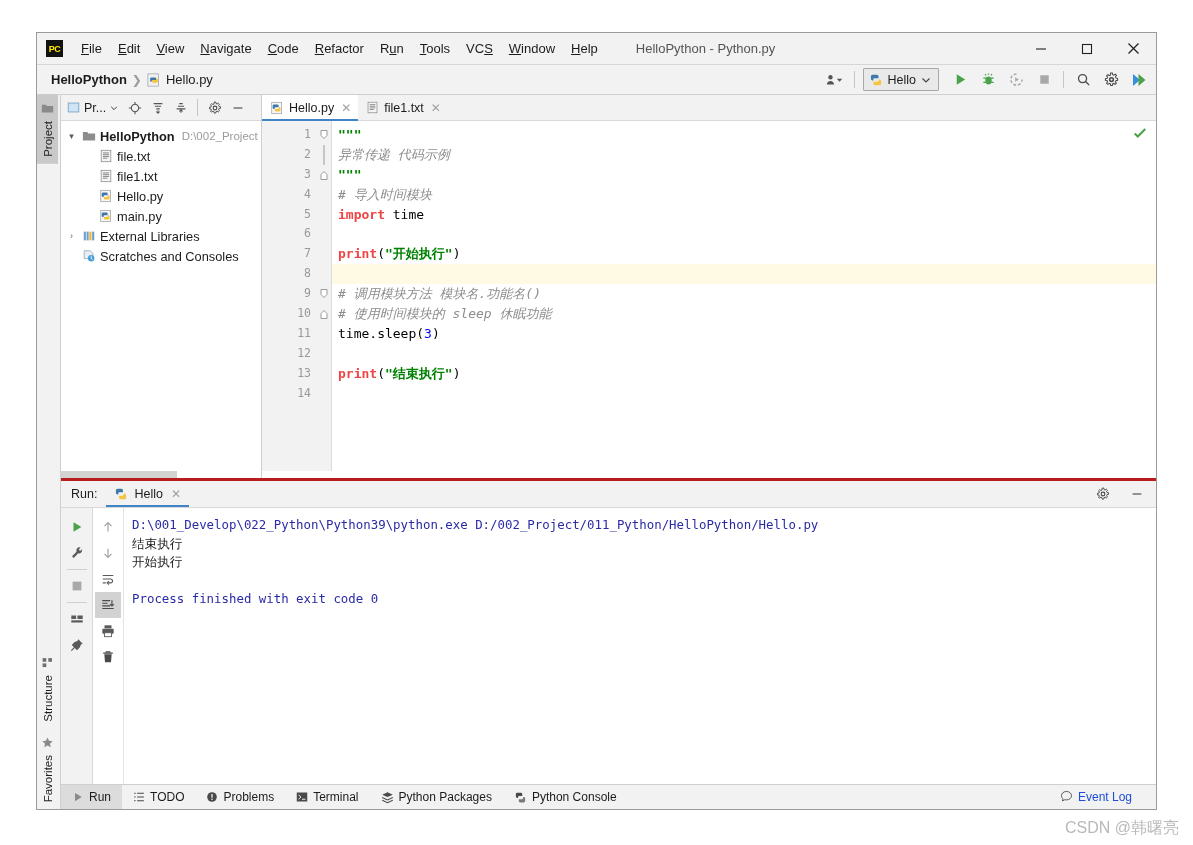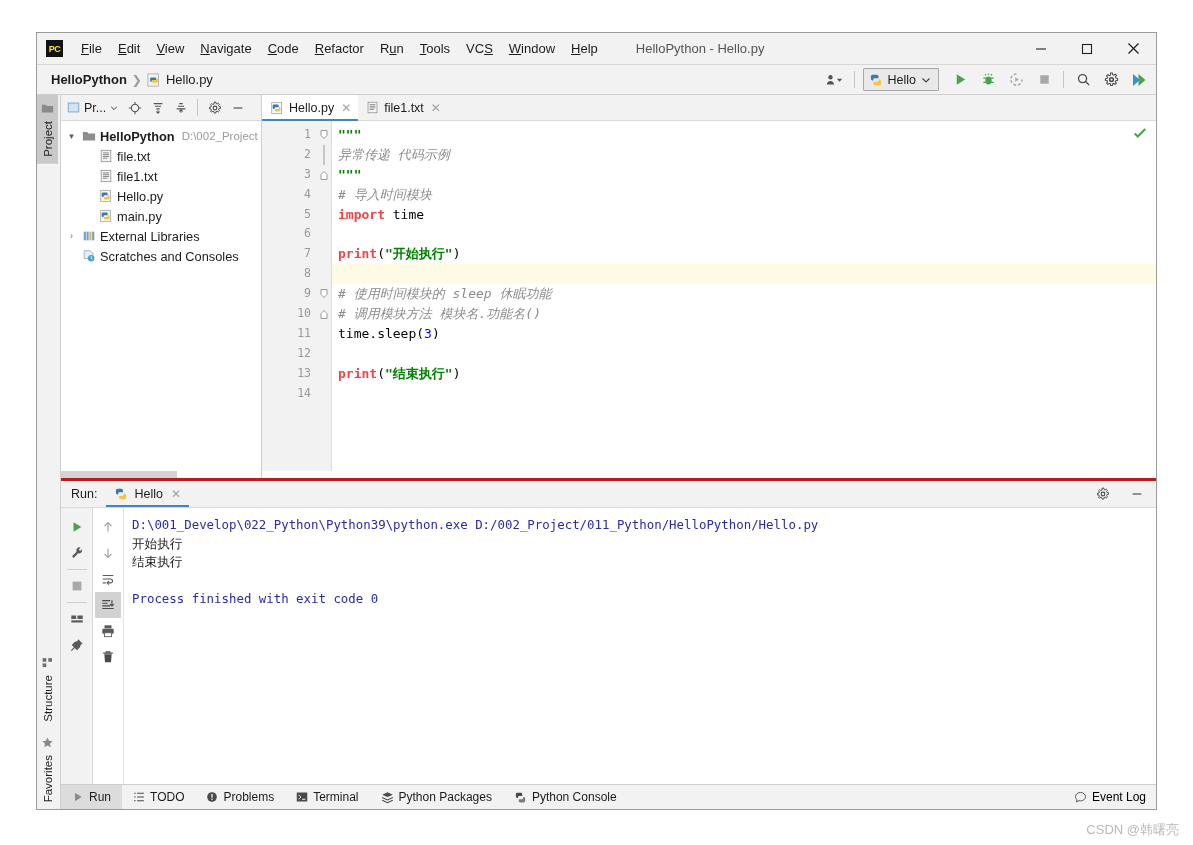--- a/index.html
+++ b/index.html
@@ -301,41 +301,41 @@
     border-top: 1px solid #cfcfcf;
     display: flex; align-items: center;
     flex: none; position: relative;
   }
   .btab {
     display: flex; align-items: center; gap: 5px;
     font-size: 12px; color: #1c1c1c;
     padding: 0 11px; height: 24px;
   }
   .btab.sel { background: #dcdcdc; }
-  .bottombar-right { position: absolute; right: 10px; display: flex; align-items: flex-end; gap: 5px; font-size: 12px; color: #000000; }
+  .bottombar-right { position: absolute; right: 24px; display: flex; align-items: flex-start; gap: 5px; font-size: 12px; color: #1d4ed8; }
 
   
   .statusbar {
     height: 22px; background: #f2f2f2;
     display: flex; align-items: center;
     border-top: 1px solid #d9d9d9;
     flex: none; position: relative;
   }
   .status-left { display: flex; align-items: center; margin-left: 6px; }
   .status-right {
     position: absolute; right: 8px;
     display: flex; align-items: center; gap: 14px;
     font-size: 12px; color: #1c1c1c;
   }
 
   
   .watermark {
     position: absolute;
     right: 14px; bottom: 6px;
-    font-size: 13px;
+    font-size: 16px;
     color: #b9b9b9;
     white-space: nowrap;
     text-align: center;
   }
   .ico { display: block; }
 </style>
 </head>
 <body>
 
 <div id="shot">
@@ -348,21 +348,21 @@
       <div class="menu-item"><span class="mn">E</span>dit</div>
       <div class="menu-item"><span class="mn">V</span>iew</div>
       <div class="menu-item"><span class="mn">N</span>avigate</div>
       <div class="menu-item"><span class="mn">C</span>ode</div>
       <div class="menu-item"><span class="mn">R</span>efactor</div>
       <div class="menu-item">R<span class="mn">u</span>n</div>
       <div class="menu-item"><span class="mn">T</span>ools</div>
       <div class="menu-item">VC<span class="mn">S</span></div>
       <div class="menu-item"><span class="mn">W</span>indow</div>
       <div class="menu-item"><span class="mn">H</span>elp</div>
-      <div class="win-title">HelloPython - Hello.py</div>
+      <div class="win-title">HelloPython - Python.py</div>
 
       <div class="winbtns">
         <div class="winbtn">
           <svg class="ico" width="12" height="12" viewBox="0 0 12 12">
               <line x1="1" y1="6" x2="11" y2="6" stroke="#222" stroke-width="1.1"></line>
             </svg>
         </div>
         <div class="winbtn">
           <svg class="ico" width="12" height="12" viewBox="0 0 12 12">
               <rect x="1.5" y="1.5" width="9" height="9" fill="none" stroke="#222" stroke-width="1.1"></rect>
@@ -677,22 +677,22 @@
 
               <div class="codelines">
                 <div class="cline"><span class="s">"""</span></div>
                 <div class="cline"><span class="cm">异常传递 代码示例</span></div>
                 <div class="cline"><span class="s">"""</span></div>
                 <div class="cline"><span class="cm"># 导入时间模块</span></div>
                 <div class="cline"><span class="k">import</span><span class="id"> time</span></div>
                 <div class="cline"></div>
                 <div class="cline"><span class="k">print</span><span class="pl">(</span><span class="s">"开始执行"</span><span class="pl">)</span></div>
                 <div class="cline hl"></div>
+                <div class="cline"><span class="cm"># 调用模块方法 模块名.功能名()</span></div>
                 <div class="cline"><span class="cm"># 使用时间模块的 sleep 休眠功能</span></div>
-                <div class="cline"><span class="cm"># 调用模块方法 模块名.功能名()</span></div>
                 <div class="cline"><span class="id">time.sleep</span><span class="pl">(</span><span class="num">3</span><span class="pl">)</span></div>
                 <div class="cline"></div>
                 <div class="cline"><span class="k">print</span><span class="pl">(</span><span class="s">"结束执行"</span><span class="pl">)</span></div>
                 <div class="cline"></div>
               </div>
 
               <div class="check-ok">
                 <svg class="ico" width="14" height="14" viewBox="0 0 16 16">
                     <path d="M2 8.5l3.5 3.5L14 3.5" fill="none" stroke="#4aa24a" stroke-width="2.4"></path>
                   </svg>
@@ -795,22 +795,22 @@
               <div class="rtool2">
                 <svg class="ico" width="14" height="14" viewBox="0 0 16 16">
                   <path d="M2.5 3.5h11M6 3.5V2h4v1.5" fill="none" stroke="#4a4a4a" stroke-width="1.3"></path>
                   <path d="M3.8 4.8h8.4l-.8 9.2H4.6z" fill="#4a4a4a"></path>
                 </svg>
               </div>
             </div>
 
             <div class="console">
               <div class="conline cpath">D:\001_Develop\022_Python\Python39\python.exe D:/002_Project/011_Python/HelloPython/Hello.py</div>
+              <div class="conline cout">结束执行</div>
               <div class="conline cout">开始执行</div>
-              <div class="conline cout">结束执行</div>
               <div class="conline">&nbsp;</div>
               <div class="conline cfin">Process finished with exit code 0</div>
             </div>
           </div>
         </div>
 
         <div class="bottombar">
           <div class="btab sel">
             <svg class="ico" width="12" height="12" viewBox="0 0 16 16">
                 <path d="M4 2.5l9 5.5-9 5.5z" fill="#8a8a8a"></path>

